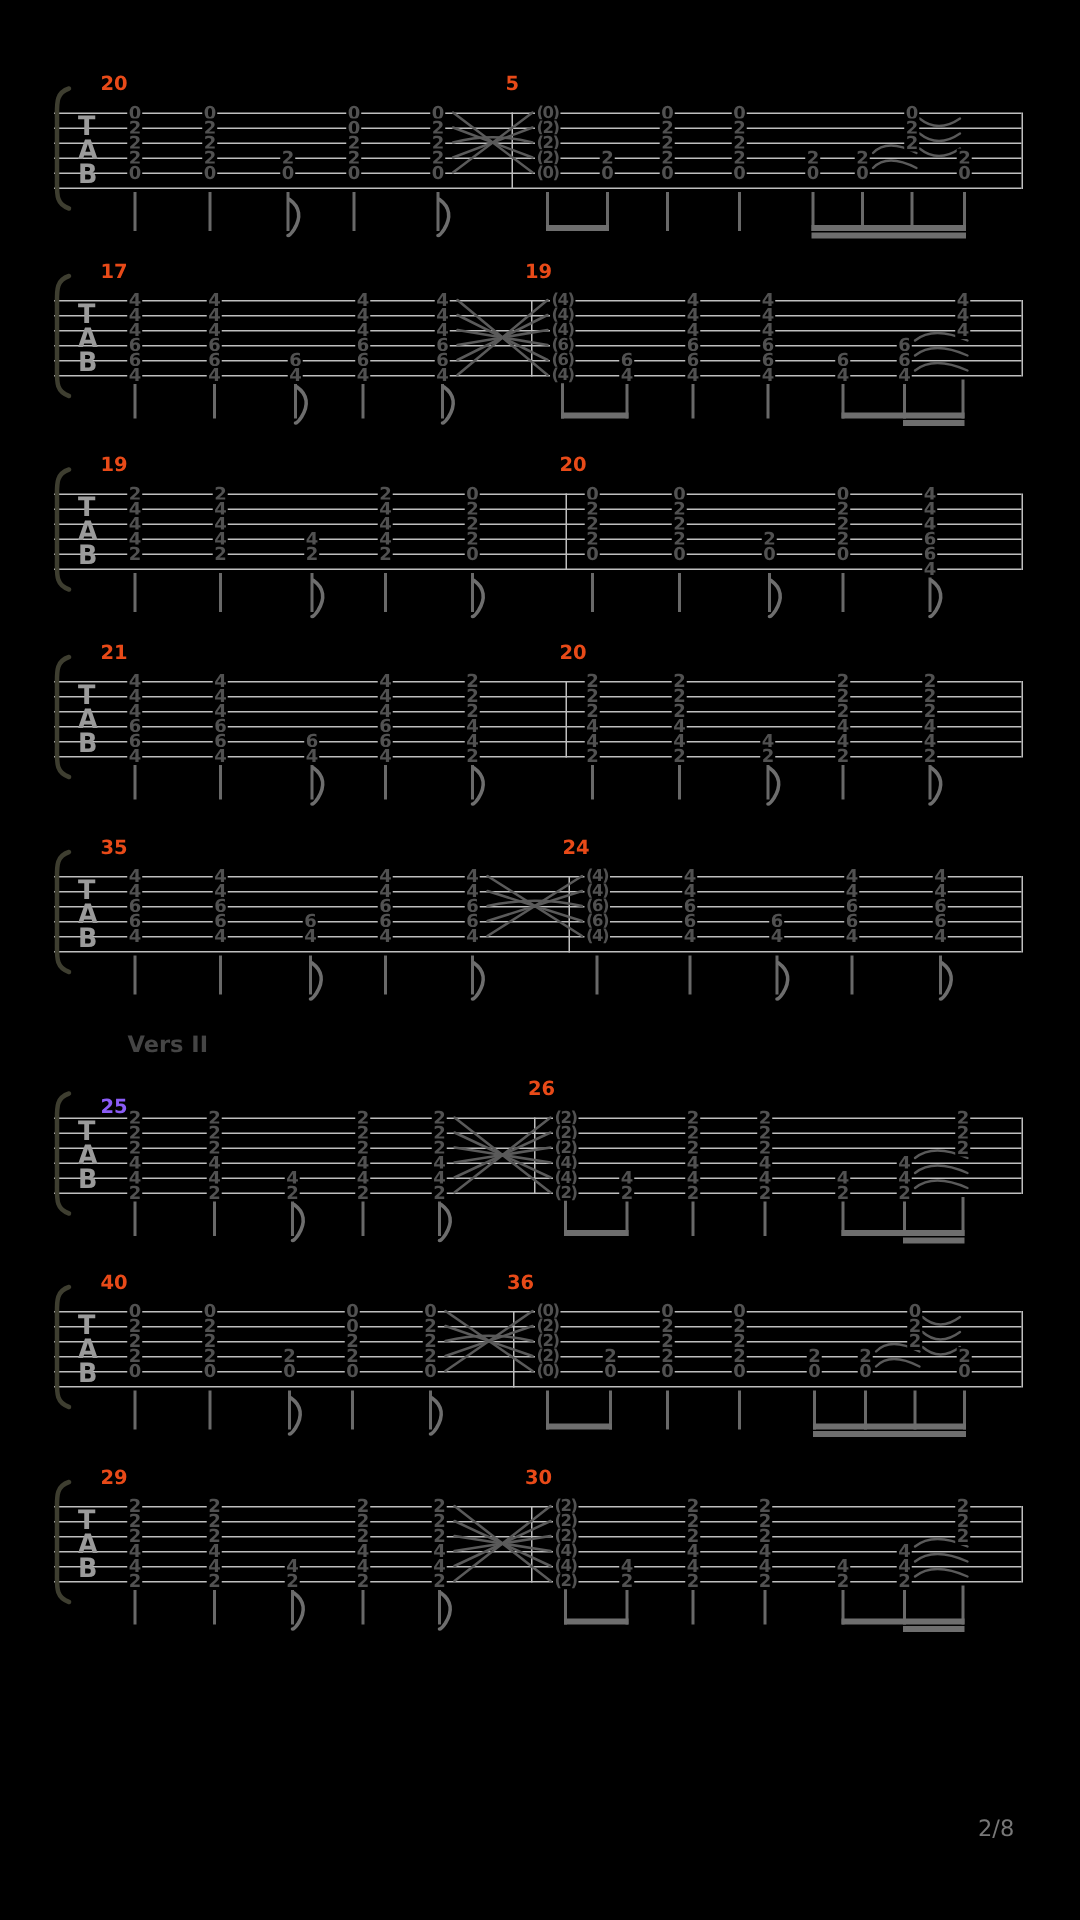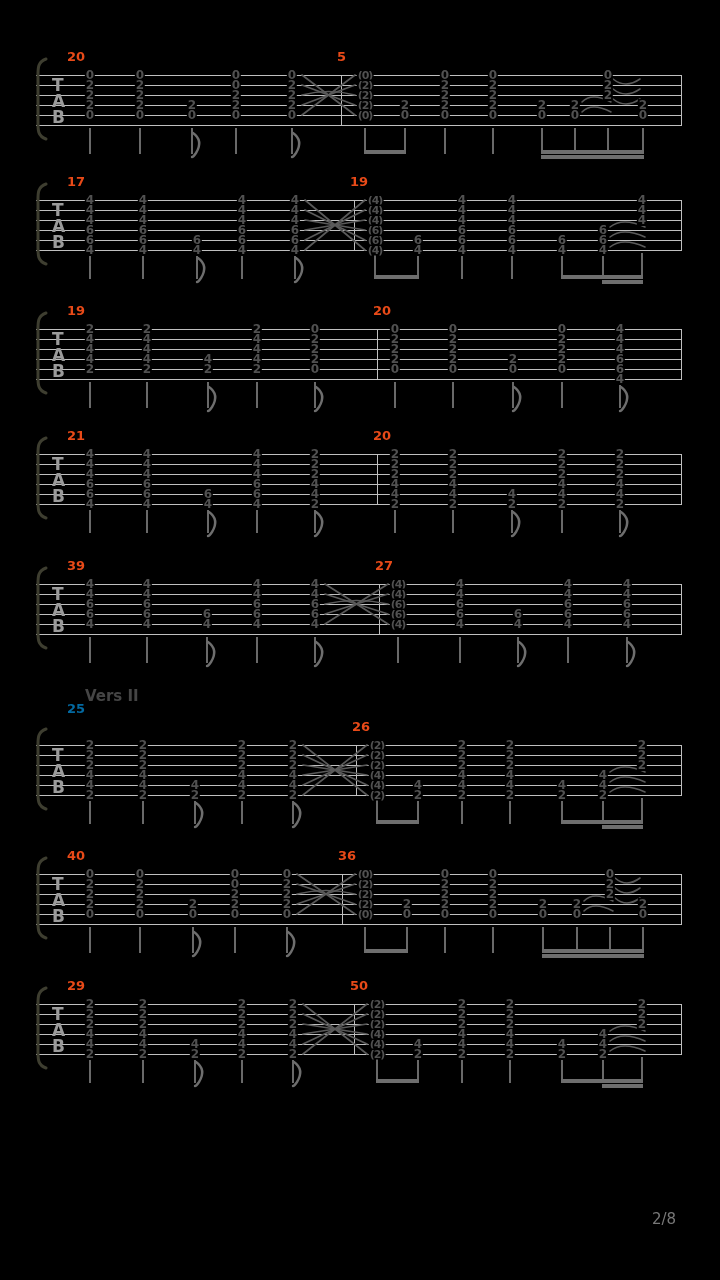--- a/index.html
+++ b/index.html
@@ -382,21 +382,21 @@
     <span class="clef-letter" style="left: 52px; top: 586px; color: rgb(155, 155, 155);">T</span>
     <span class="clef-letter" style="left: 52px; top: 602px; color: rgb(155, 155, 155);">A</span>
     <span class="clef-letter" style="left: 52px; top: 618px; color: rgb(155, 155, 155);">B</span>
     <div class="staff-line" style="left: 36px; top: 584px; width: 645px; background: rgb(191, 191, 191);"></div>
     <div class="staff-line" style="left: 36px; top: 594px; width: 645px; background: rgb(191, 191, 191);"></div>
     <div class="staff-line" style="left: 36px; top: 604px; width: 645px; background: rgb(191, 191, 191);"></div>
     <div class="staff-line" style="left: 36px; top: 614px; width: 645px; background: rgb(191, 191, 191);"></div>
     <div class="staff-line" style="left: 36px; top: 624px; width: 645px; background: rgb(191, 191, 191);"></div>
     <div class="staff-line" style="left: 36px; top: 634px; width: 645px; background: rgb(191, 191, 191);"></div>
     <div class="hitarea" style="left: 44px; top: 558px; width: 335px; height: 110px;"></div>
-    <span class="mnum" style="left: 67px; top: 559px; color: rgb(232, 74, 24);">39</span>
+    <span class="mnum" style="left: 67px; top: 559px; color: rgb(232, 74, 24);">35</span>
     <div class="barline" style="left: 379px; top: 584px; height: 51px; background: rgb(191, 191, 191);"></div>
     <div class="stem" style="left: 89px; top: 637px; height: 26px; background: rgb(105, 105, 105);"></div>
     <span class="fret" style="left: 90px; top: 584px; color: rgb(81, 81, 81);">4</span>
     <span class="fret" style="left: 90px; top: 594px; color: rgb(81, 81, 81);">4</span>
     <span class="fret" style="left: 90px; top: 604px; color: rgb(81, 81, 81);">6</span>
     <span class="fret" style="left: 90px; top: 614px; color: rgb(81, 81, 81);">6</span>
     <span class="fret" style="left: 90px; top: 624px; color: rgb(81, 81, 81);">4</span>
     <div class="stem" style="left: 146px; top: 637px; height: 26px; background: rgb(105, 105, 105);"></div>
     <span class="fret" style="left: 147px; top: 584px; color: rgb(81, 81, 81);">4</span>
     <span class="fret" style="left: 147px; top: 594px; color: rgb(81, 81, 81);">4</span>
@@ -412,21 +412,21 @@
     <span class="fret" style="left: 257px; top: 604px; color: rgb(81, 81, 81);">6</span>
     <span class="fret" style="left: 257px; top: 614px; color: rgb(81, 81, 81);">6</span>
     <span class="fret" style="left: 257px; top: 624px; color: rgb(81, 81, 81);">4</span>
     <div class="stem" style="left: 314px; top: 637px; height: 26px; background: rgb(105, 105, 105);"></div>
     <span class="fret" style="left: 315px; top: 584px; color: rgb(81, 81, 81);">4</span>
     <span class="fret" style="left: 315px; top: 594px; color: rgb(81, 81, 81);">4</span>
     <span class="fret" style="left: 315px; top: 604px; color: rgb(81, 81, 81);">6</span>
     <span class="fret" style="left: 315px; top: 614px; color: rgb(81, 81, 81);">6</span>
     <span class="fret" style="left: 315px; top: 624px; color: rgb(81, 81, 81);">4</span>
     <div class="hitarea" style="left: 379px; top: 558px; width: 302px; height: 110px;"></div>
-    <span class="mnum" style="left: 375px; top: 559px; color: rgb(232, 74, 24);">27</span>
+    <span class="mnum" style="left: 375px; top: 559px; color: rgb(232, 74, 24);">24</span>
     <div class="barline" style="left: 681px; top: 584px; height: 51px; background: rgb(191, 191, 191);"></div>
     <div class="stem" style="left: 397px; top: 637px; height: 26px; background: rgb(105, 105, 105);"></div>
     <span class="fret paren" style="left: 398px; top: 584px; color: rgb(81, 81, 81);">(4)</span>
     <span class="fret paren" style="left: 398px; top: 594px; color: rgb(81, 81, 81);">(4)</span>
     <span class="fret paren" style="left: 398px; top: 604px; color: rgb(81, 81, 81);">(6)</span>
     <span class="fret paren" style="left: 398px; top: 614px; color: rgb(81, 81, 81);">(6)</span>
     <span class="fret paren" style="left: 398px; top: 624px; color: rgb(81, 81, 81);">(4)</span>
     <div class="stem" style="left: 459px; top: 637px; height: 26px; background: rgb(105, 105, 105);"></div>
     <span class="fret" style="left: 460px; top: 584px; color: rgb(81, 81, 81);">4</span>
     <span class="fret" style="left: 460px; top: 594px; color: rgb(81, 81, 81);">4</span>
@@ -463,21 +463,21 @@
     <span class="clef-letter" style="left: 52px; top: 747px; color: rgb(155, 155, 155);">T</span>
     <span class="clef-letter" style="left: 52px; top: 763px; color: rgb(155, 155, 155);">A</span>
     <span class="clef-letter" style="left: 52px; top: 779px; color: rgb(155, 155, 155);">B</span>
     <div class="staff-line" style="left: 36px; top: 745px; width: 645px; background: rgb(191, 191, 191);"></div>
     <div class="staff-line" style="left: 36px; top: 755px; width: 645px; background: rgb(191, 191, 191);"></div>
     <div class="staff-line" style="left: 36px; top: 765px; width: 645px; background: rgb(191, 191, 191);"></div>
     <div class="staff-line" style="left: 36px; top: 775px; width: 645px; background: rgb(191, 191, 191);"></div>
     <div class="staff-line" style="left: 36px; top: 785px; width: 645px; background: rgb(191, 191, 191);"></div>
     <div class="staff-line" style="left: 36px; top: 795px; width: 645px; background: rgb(191, 191, 191);"></div>
     <div class="hitarea" style="left: 44px; top: 719px; width: 312px; height: 110px;"></div>
-    <span class="mnum" style="left: 67px; top: 702px; color: #0369a1;">25</span>
+    <span class="mnum" style="left: 67px; top: 732px; color: #8b5cf6;">25</span>
     <div class="barline" style="left: 356px; top: 745px; height: 51px; background: rgb(191, 191, 191);"></div>
     <div class="stem" style="left: 89px; top: 798px; height: 26px; background: rgb(105, 105, 105);"></div>
     <span class="fret" style="left: 90px; top: 745px; color: rgb(81, 81, 81);">2</span>
     <span class="fret" style="left: 90px; top: 755px; color: rgb(81, 81, 81);">2</span>
     <span class="fret" style="left: 90px; top: 765px; color: rgb(81, 81, 81);">2</span>
     <span class="fret" style="left: 90px; top: 775px; color: rgb(81, 81, 81);">4</span>
     <span class="fret" style="left: 90px; top: 785px; color: rgb(81, 81, 81);">4</span>
     <span class="fret" style="left: 90px; top: 795px; color: rgb(81, 81, 81);">2</span>
     <div class="stem" style="left: 142px; top: 798px; height: 26px; background: rgb(105, 105, 105);"></div>
     <span class="fret" style="left: 143px; top: 745px; color: rgb(81, 81, 81);">2</span>
@@ -689,21 +689,21 @@
     <span class="fret" style="left: 242px; top: 1044px; color: rgb(81, 81, 81);">4</span>
     <span class="fret" style="left: 242px; top: 1054px; color: rgb(81, 81, 81);">2</span>
     <div class="stem" style="left: 292px; top: 1057px; height: 26px; background: rgb(105, 105, 105);"></div>
     <span class="fret" style="left: 293px; top: 1004px; color: rgb(81, 81, 81);">2</span>
     <span class="fret" style="left: 293px; top: 1014px; color: rgb(81, 81, 81);">2</span>
     <span class="fret" style="left: 293px; top: 1024px; color: rgb(81, 81, 81);">2</span>
     <span class="fret" style="left: 293px; top: 1034px; color: rgb(81, 81, 81);">4</span>
     <span class="fret" style="left: 293px; top: 1044px; color: rgb(81, 81, 81);">4</span>
     <span class="fret" style="left: 293px; top: 1054px; color: rgb(81, 81, 81);">2</span>
     <div class="hitarea" style="left: 354px; top: 978px; width: 327px; height: 110px;"></div>
-    <span class="mnum" style="left: 350px; top: 979px; color: rgb(232, 74, 24);">50</span>
+    <span class="mnum" style="left: 350px; top: 979px; color: rgb(232, 74, 24);">30</span>
     <div class="barline" style="left: 681px; top: 1004px; height: 51px; background: rgb(191, 191, 191);"></div>
     <div class="stem" style="left: 376px; top: 1057px; height: 26px; background: rgb(105, 105, 105);"></div>
     <span class="fret paren" style="left: 377px; top: 1004px; color: rgb(81, 81, 81);">(2)</span>
     <span class="fret paren" style="left: 377px; top: 1014px; color: rgb(81, 81, 81);">(2)</span>
     <span class="fret paren" style="left: 377px; top: 1024px; color: rgb(81, 81, 81);">(2)</span>
     <span class="fret paren" style="left: 377px; top: 1034px; color: rgb(81, 81, 81);">(4)</span>
     <span class="fret paren" style="left: 377px; top: 1044px; color: rgb(81, 81, 81);">(4)</span>
     <span class="fret paren" style="left: 377px; top: 1054px; color: rgb(81, 81, 81);">(2)</span>
     <div class="stem" style="left: 417px; top: 1057px; height: 26px; background: rgb(105, 105, 105);"></div>
     <span class="fret" style="left: 418px; top: 1044px; color: rgb(81, 81, 81);">4</span>

